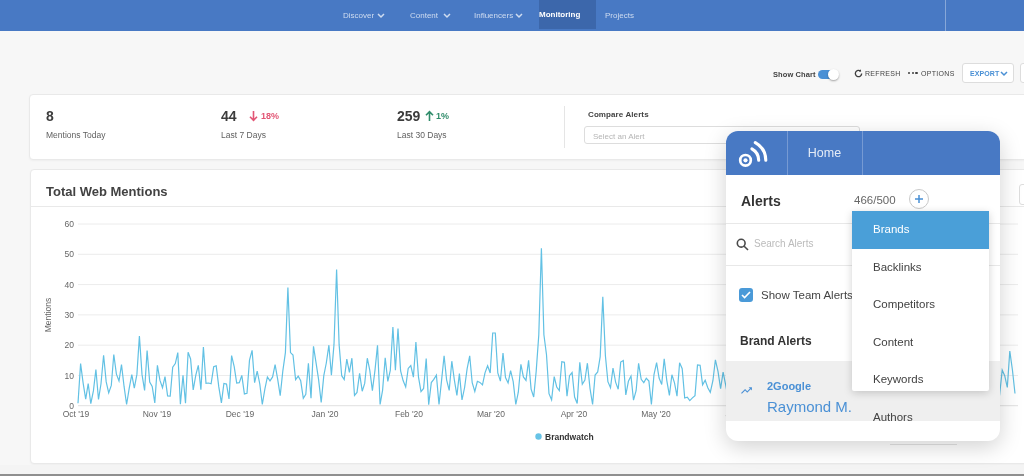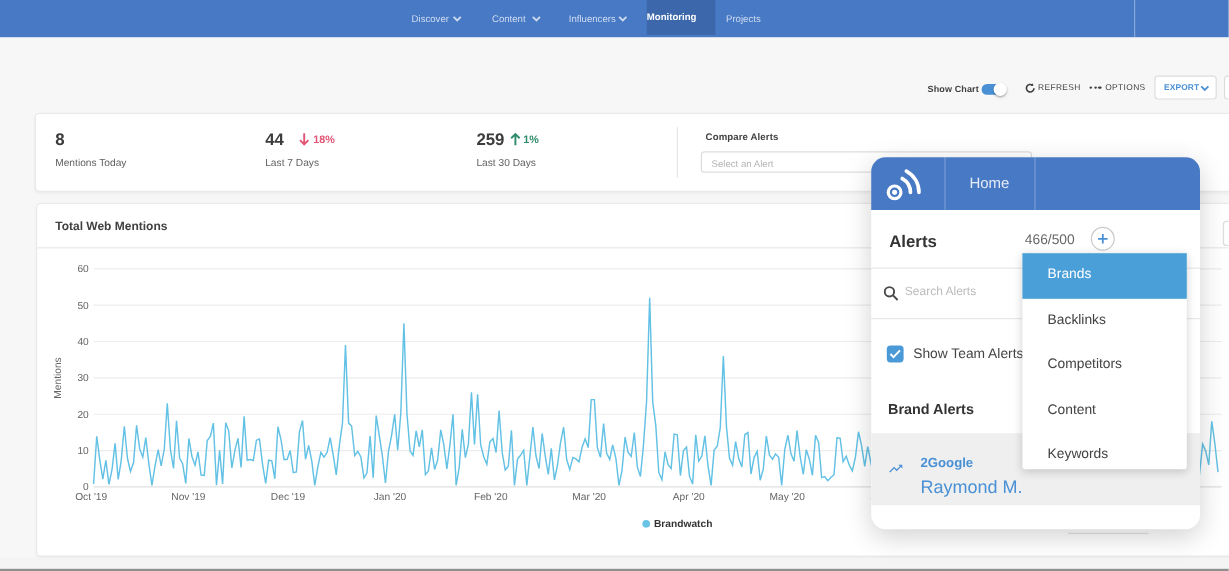--- a/index.html
+++ b/index.html
@@ -78,21 +78,21 @@
   </svg>
 <div class="pct" style="left:436px;top:111px;color:#2f8c6a">1%</div>
 <div class="sub" style="left:397px;top:130px">Last 30 Days</div>
 <div class="abs" style="left:564px;top:106px;width:1px;height:42px;background:#e5e5e5"></div>
 <div class="abs" style="left:588px;top:109.5px;font-size:8px;font-weight:bold;color:#424242;letter-spacing:.1px">Compare Alerts</div>
 <div class="abs" style="left:584px;top:126px;width:276px;height:18px;border:1px solid #ddd;border-radius:3px;background:#fff">
   <span style="position:absolute;left:8px;top:4.5px;font-size:8px;color:#b5b5b5">Select an Alert</span>
 </div>
 
 <div class="card" style="left:30px;top:169px;width:1060px;height:295px;border-radius:4px"></div>
-<div class="abs" style="left:46px;top:184px;font-size:10px;font-weight:bold;color:#424242">Total Web Mentions</div>
+<div class="abs" style="left:46px;top:184px;font-size:13px;font-weight:bold;color:#424242">Total Web Mentions</div>
 <div class="abs" style="left:31px;top:206px;width:1058px;height:1px;background:#e9e9e9"></div>
 <div class="btn" style="left:1019px;top:184px;width:20px;height:21px"></div>
 <svg class="abs" style="left:30px;top:207px" width="994" height="250" viewBox="0 0 994 250">
   <g stroke="#ececec" stroke-width="1">
     <line x1="48" y1="17" x2="988" y2="17"></line>
     <line x1="48" y1="47.3" x2="988" y2="47.3"></line>
     <line x1="48" y1="77.6" x2="988" y2="77.6"></line>
     <line x1="48" y1="107.9" x2="988" y2="107.9"></line>
     <line x1="48" y1="138.2" x2="988" y2="138.2"></line>
     <line x1="48" y1="168.5" x2="988" y2="168.5"></line>
@@ -170,13 +170,14 @@
   <div style="position:absolute;left:41px;top:249px;font-size:11px;font-weight:bold;color:#4a90d5">2Google</div>
   <div style="position:absolute;left:41px;top:267px;font-size:15px;font-weight:normal;color:#4a90d5">Raymond M.</div>
 </div>
 
 <div class="dropdown">
   <div class="it sel">Brands</div>
   <div class="it">Backlinks</div>
   <div class="it">Competitors</div>
   <div class="it">Content</div>
   <div class="it">Keywords</div>
+  <div class="it">Authors</div>
 </div>
 
 </body></html>

